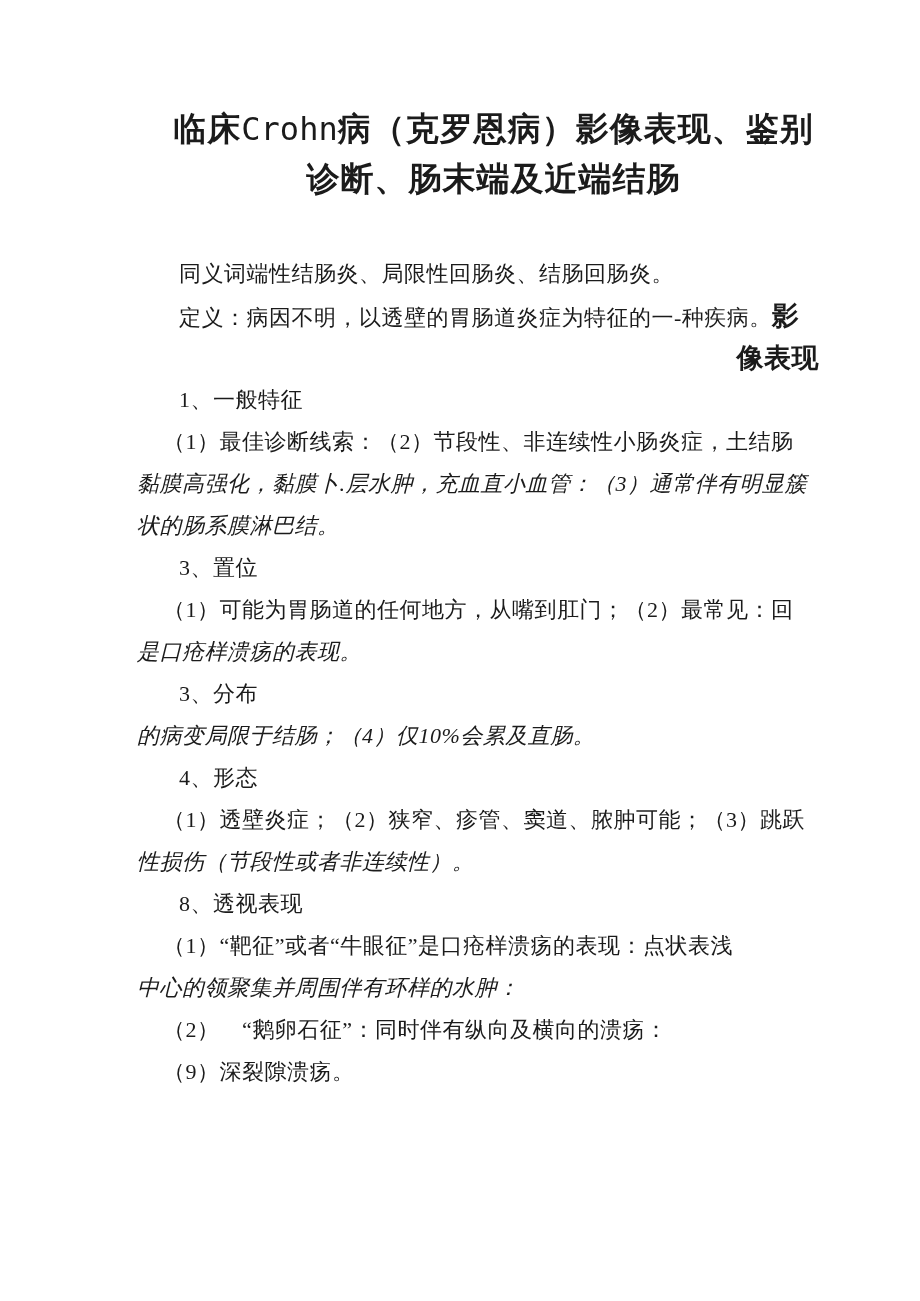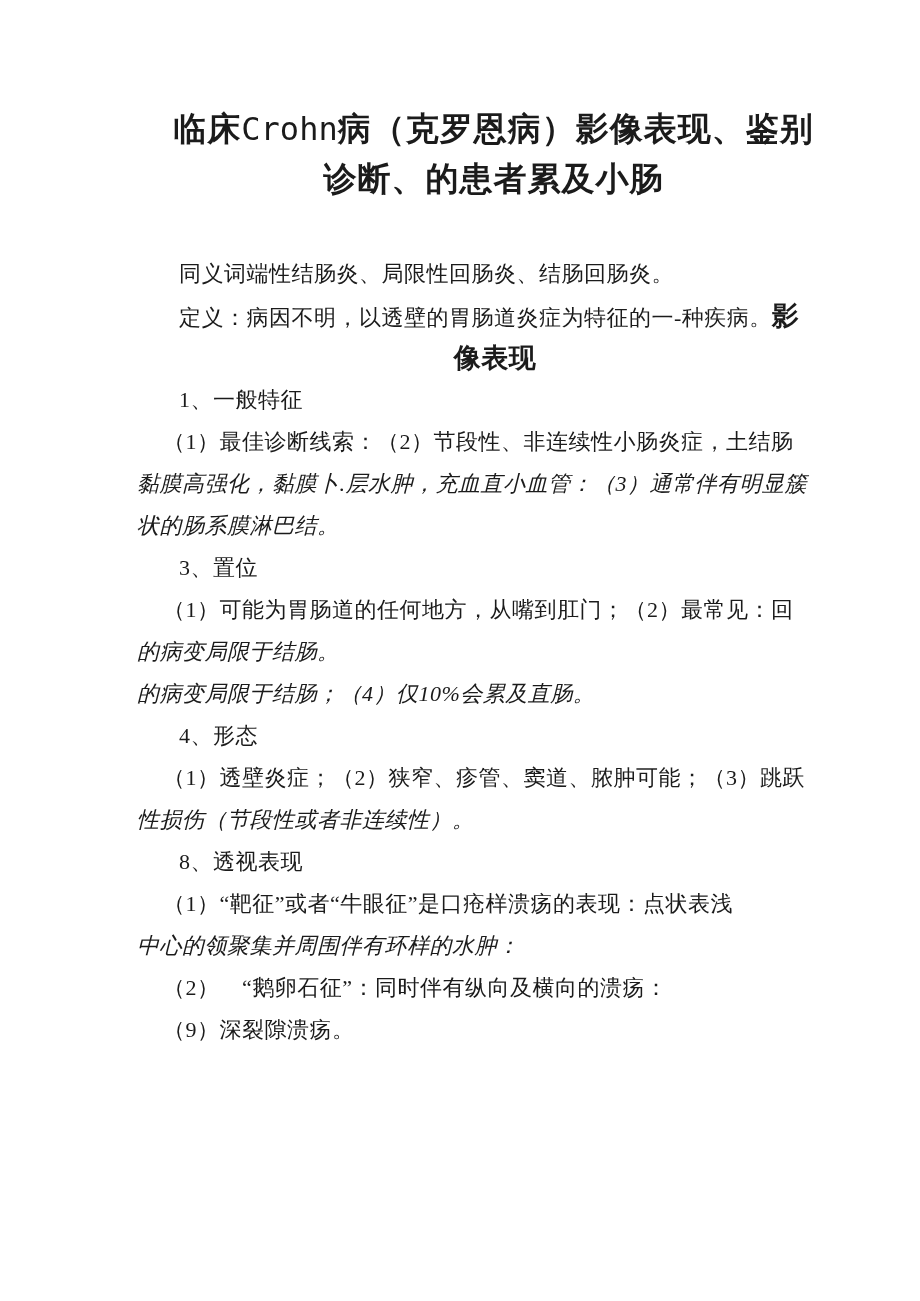--- a/index.html
+++ b/index.html
@@ -27,51 +27,52 @@
     margin:49px 135px 0 137px;
     font-size:22px;
     line-height:42px;
     letter-spacing:0.5px;
   }
   .line{white-space:pre;height:42px;}
   .line.indent{text-indent:42px;}
   .line.indent-paren{text-indent:26px;}
   .line.flush{text-indent:0;font-style:italic;}
   .line.center{
-    text-align:center;text-indent:0;
+    text-align:right;text-indent:0;
     position:relative;left:34px;
     font-family:"Liberation Sans","DejaVu Sans",sans-serif;
     font-weight:700;font-size:27px;
   }
   .hbold{
     font-family:"Liberation Sans","DejaVu Sans",sans-serif;
     font-weight:700;font-size:27px;
   }
 </style>
 </head>
 <body>
 
 <div class="page">
 
   <div class="doc-title">
     <div><span>临床</span><span class="latin">Crohn</span><span>病（克罗恩病）影像表现、鉴别</span></div>
-    <div>诊断、的患者累及小肠</div>
+    <div>诊断、肠末端及近端结肠</div>
   </div>
 
   <div class="doc-body">
     <div class="line indent">同义词端性结肠炎、局限性回肠炎、结肠回肠炎。</div>
     <div class="line indent"><span>定义：病因不明，以透壁的胃肠道炎症为特征的一-种疾病。</span><span class="hbold">影</span></div>
     <div class="line center">像表现</div>
     <div class="line indent">1、一般特征</div>
     <div class="line indent-paren">（1）最佳诊断线索：（2）节段性、非连续性小肠炎症，土结肠</div>
     <div class="line flush">黏膜高强化，黏膜卜.层水肿，充血直小血管：（3）通常伴有明显簇</div>
     <div class="line flush">状的肠系膜淋巴结。</div>
     <div class="line indent">3、置位</div>
     <div class="line indent-paren">（1）可能为胃肠道的任何地方，从嘴到肛门；（2）最常见：回</div>
-    <div class="line flush">的病变局限于结肠。</div>
+    <div class="line flush">是口疮样溃疡的表现。</div>
+    <div class="line indent">3、分布</div>
     <div class="line flush">的病变局限于结肠；（4）仅10%会累及直肠。</div>
     <div class="line indent">4、形态</div>
     <div class="line indent-paren">（1）透壁炎症；（2）狭窄、疹管、窦道、脓肿可能；（3）跳跃</div>
     <div class="line flush">性损伤（节段性或者非连续性）。</div>
     <div class="line indent">8、透视表现</div>
     <div class="line indent-paren">（1）“靶征”或者“牛眼征”是口疮样溃疡的表现：点状表浅</div>
     <div class="line flush">中心的领聚集并周围伴有环样的水肿：</div>
     <div class="line indent-paren">（2）　“鹅卵石征”：同时伴有纵向及横向的溃疡：</div>
     <div class="line indent-paren">（9）深裂隙溃疡。</div>
   </div>

